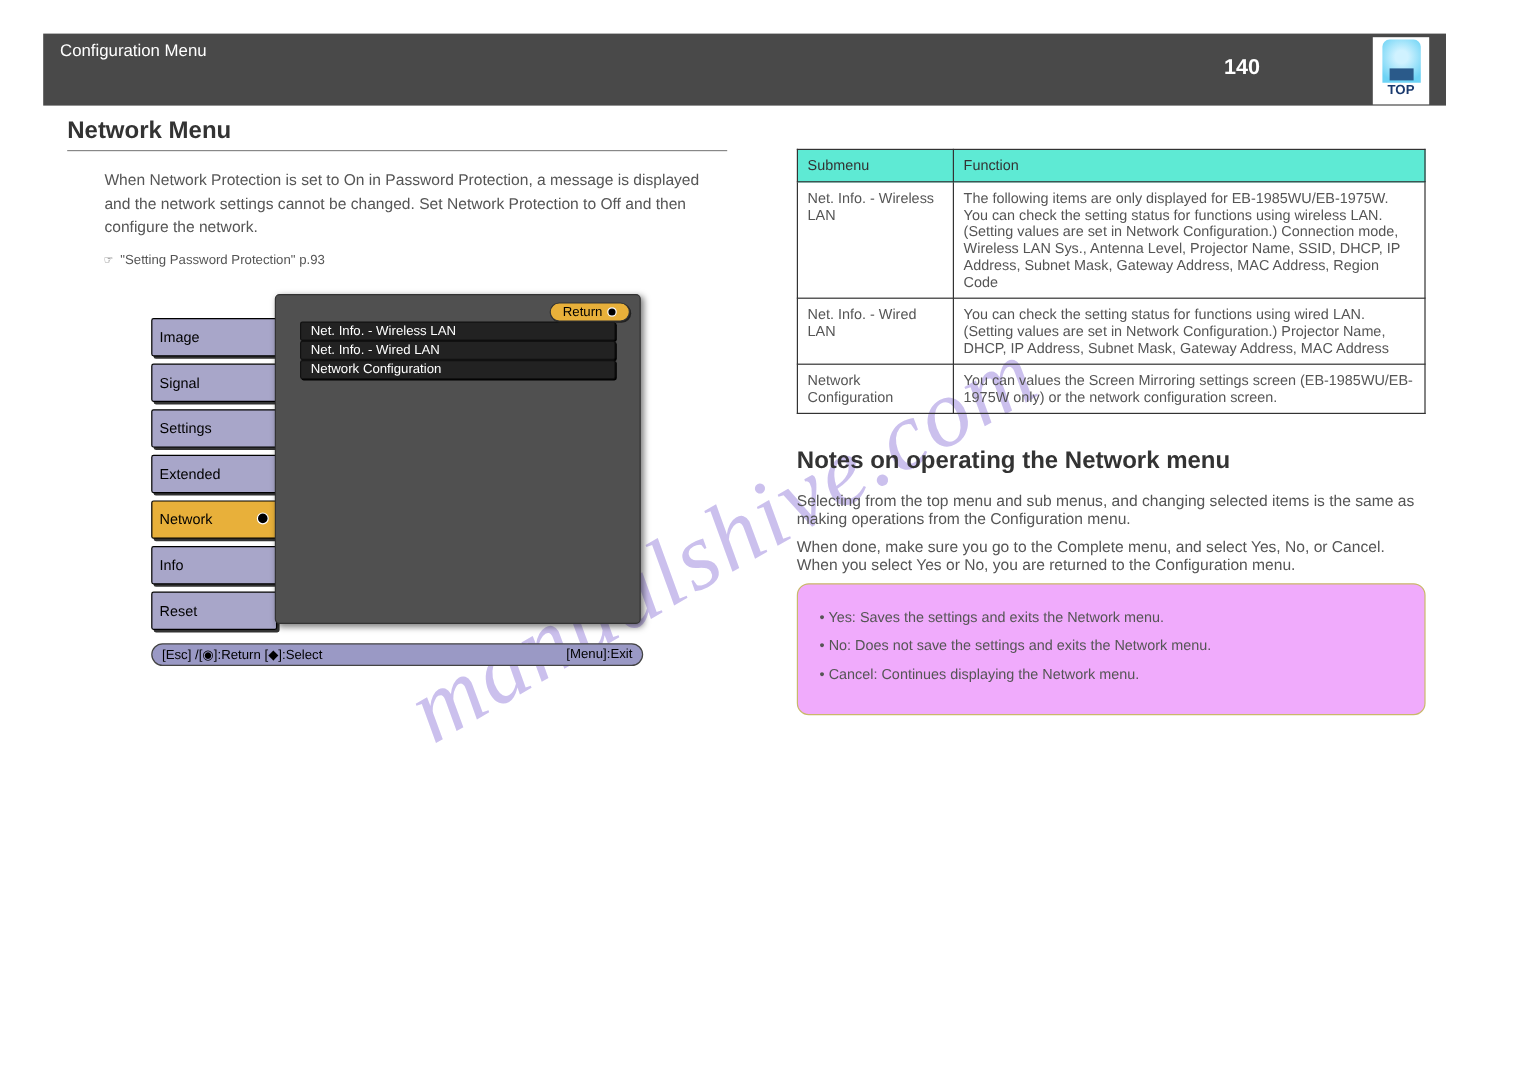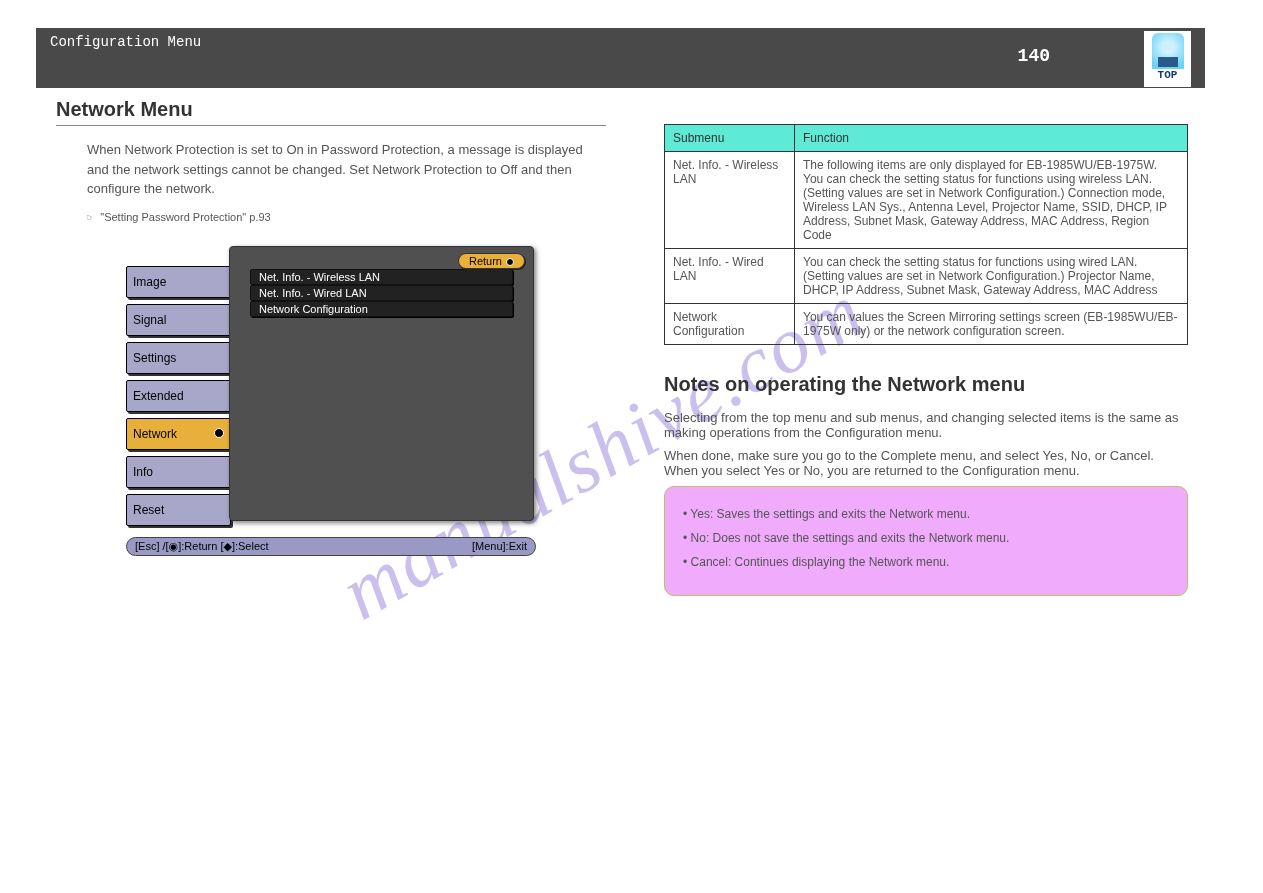--- a/index.html
+++ b/index.html
@@ -1,17 +1,17 @@
 <!DOCTYPE html>
 <html><head>
 <meta charset="utf-8">
 <style>
   * { box-sizing: border-box; margin: 0; padding: 0; }
   body { font-family: Arial, sans-serif; background: #fff; width: 1263px; height: 893px; position: relative; font-size: 13px; }
-  .header-bar { background: #494949; height: 60px; position: absolute; top: 28px; left: 36px; right: 58px; font-family: Liberation Mono, monospace; }
+  .header-bar { background: #494949; height: 60px; position: absolute; top: 28px; left: 36px; right: 58px; }
   .header-title { color: #fff; font-size: 14px; position: absolute; left: 14px; top: 6px; }
   .header-page { color: #fff; font-size: 18px; position: absolute; right: 155px; top: 18px; font-weight: bold; }
   .top-badge { position: absolute; right: 14px; top: 3px; width: 47px; height: 56px; background: #fff; text-align: center; }
   .top-icon { width: 32px; height: 36px; margin: 2px auto 0; background: radial-gradient(circle at 50% 40%, #d0f2ff 20%, #6dd3f5 80%); border-radius: 6px 6px 0 0; position: relative; }
   .top-icon::after { content: ''; position: absolute; bottom: 2px; left: 6px; width: 20px; height: 10px; background: #2a5a8a; }
   .top-label { font-size: 11px; font-weight: bold; color: #1a3a6e; }
   .left-col { position: absolute; left: 56px; top: 98px; width: 550px; }
   .section-title { font-size: 20px; font-weight: bold; color: #333; margin-bottom: 4px; }
   .title-line { height: 1px; background: #888; width: 100%; margin-bottom: 14px; }
   .body-text { font-size: 13px; color: #555; line-height: 1.5; margin-bottom: 10px; margin-left: 31px; }

